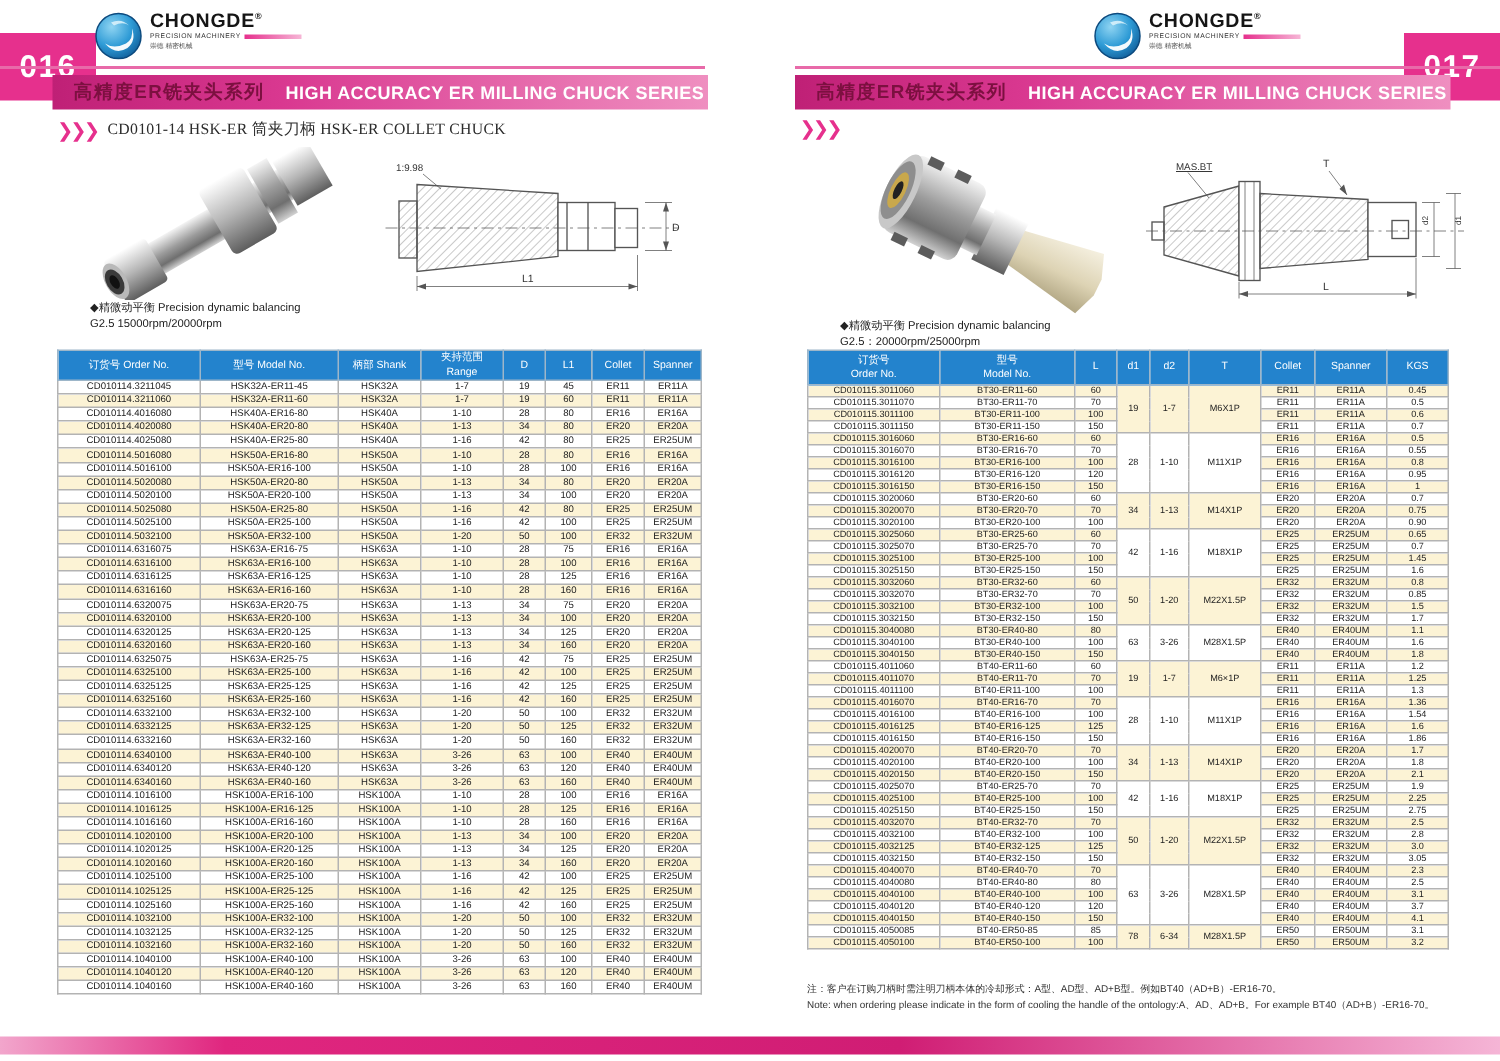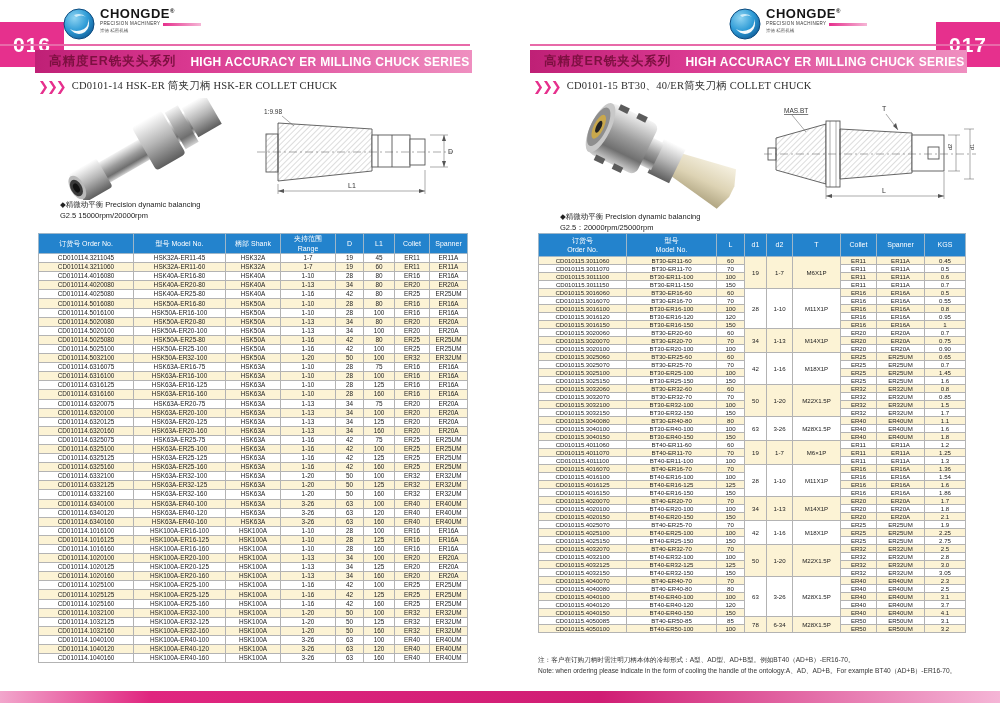--- a/index.html
+++ b/index.html
@@ -677,21 +677,20 @@
 
     <div class="pinkrule"></div>
 
     <div class="banner">
       <span class="banner-cn">高精度ER铣夹头系列</span>
       <span class="banner-en">HIGH ACCURACY ER MILLING CHUCK SERIES</span>
     </div>
 
     <div class="sectionrow">
       <span class="chev">❯❯❯</span>
-      <span class="sectiontitle">CD0101-15 BT30、40/ER筒夹刀柄    COLLET CHUCK</span>
     </div>
 
     <svg class="photo" viewBox="0 0 185 112">
       <defs>
         <linearGradient id="bg1" x1="0" y1="0" x2="0" y2="1">
           <stop offset="0%" stop-color="#f5f0e0"></stop>
             <stop offset="55%" stop-color="#ddd3b4"></stop>
             <stop offset="100%" stop-color="#b0a582"></stop>
         </linearGradient>
       </defs>

